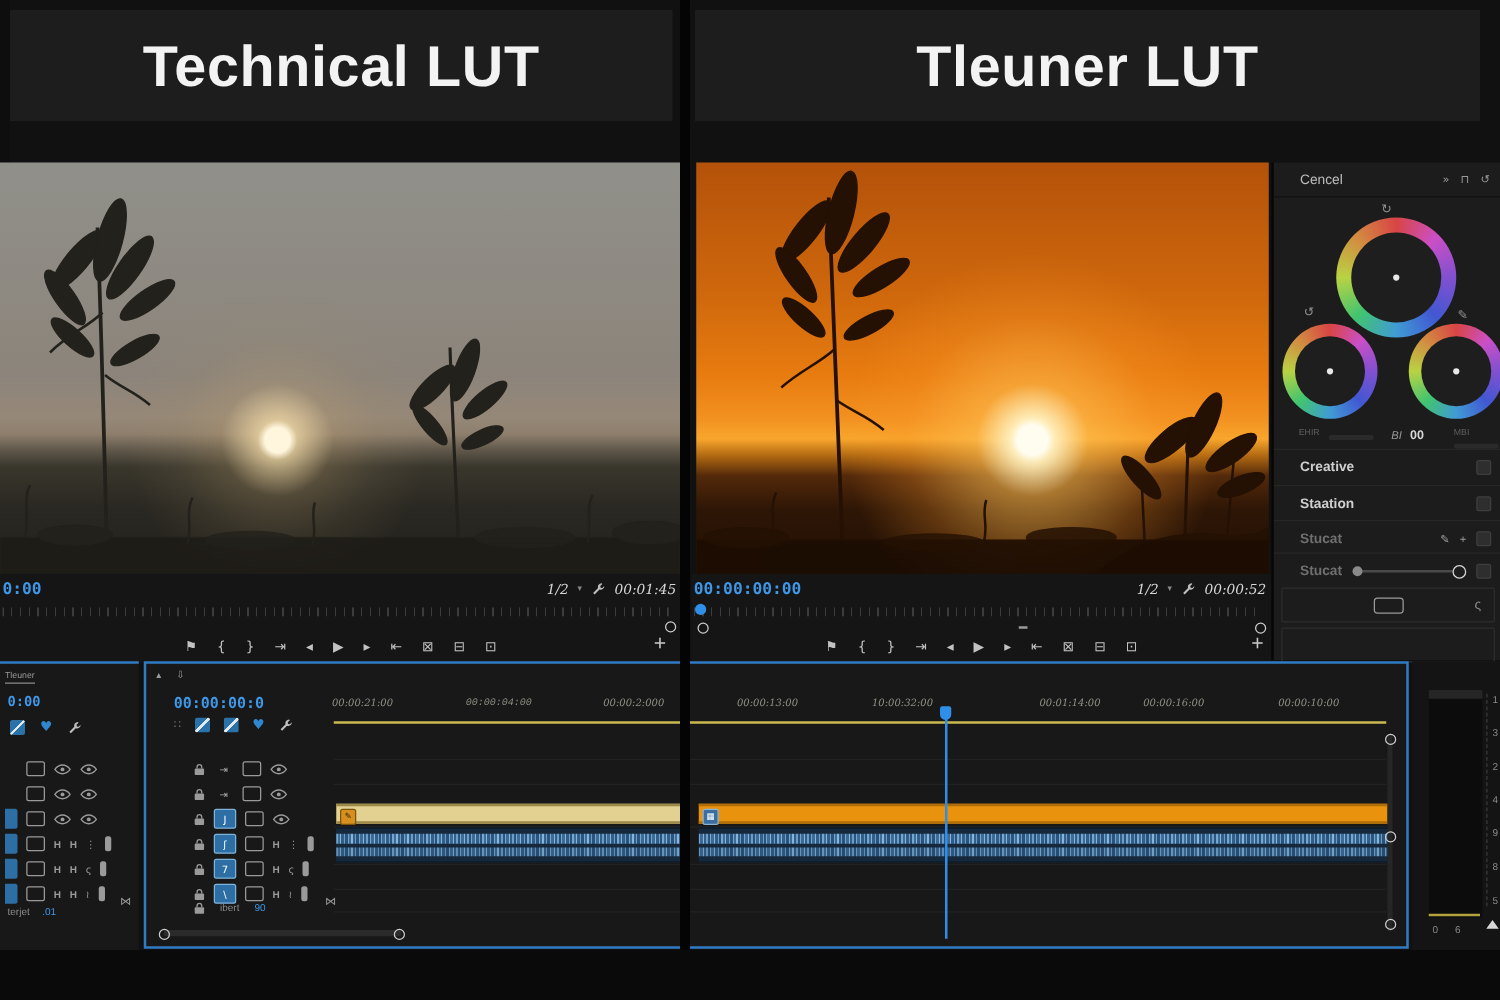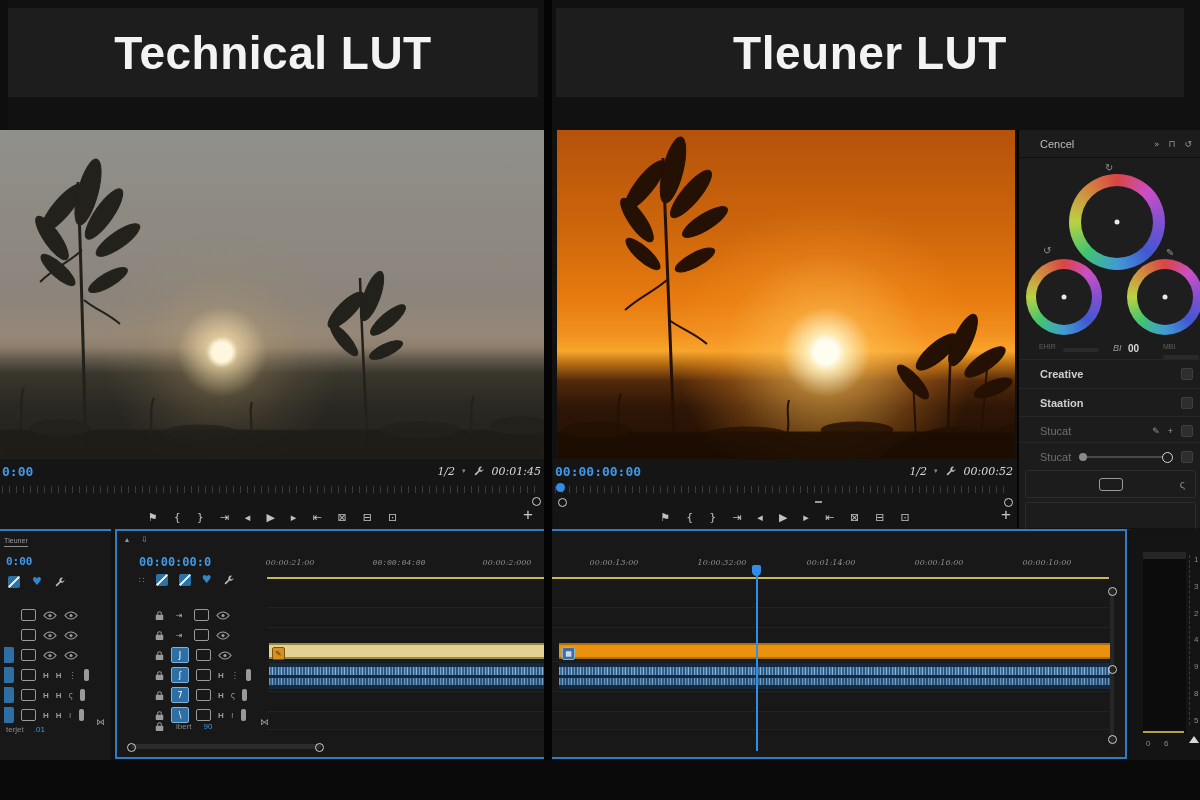--- a/index.html
+++ b/index.html
@@ -57,21 +57,21 @@
   .wheel-big .inner{inset:12px;}
   .wheel-sm{width:76px;height:76px;}
   .wheel-sm .inner{inset:10px;}
   .wicon{position:absolute;font-size:10px;color:#8f8f8f;font-family:"DejaVu Sans",sans-serif;}
   .lum-lblrow{position:absolute;top:213px;left:0;right:0;height:14px;font-size:7px;color:#5e5e5e;}
   .lum-bar{position:absolute;top:5px;width:36px;height:4px;background:#2a2a2a;border-radius:2px;}
   .lum-sep{position:absolute;left:0;right:0;height:1px;background:#262626;}
   .lum-row{position:absolute;left:0;right:0;height:26px;display:flex;align-items:center;}
   .lum-row .lbl{margin-left:21px;font-size:11px;}
   .lbl-bright{color:#cfcfcf;font-weight:700;}
-  .lbl-dim{color:#6f6f6f;font-weight:400;}
+  .lbl-dim{color:#6f6f6f;font-weight:700;}
   .chk{width:10px;height:10px;background:#2e2e2e;border:1px solid #3e3e3e;border-radius:2px;}
   .lum-rowicons{margin-left:auto;margin-right:9px;display:flex;gap:8px;align-items:center;font-size:9px;color:#9a9a9a;}
   .slider{position:relative;flex:1;height:2px;background:#4a4a4a;margin:0 10px;}
   .slider .h1{position:absolute;left:-2px;top:-3px;width:8px;height:8px;border-radius:50%;background:#8a8a8a;}
   .slider .h2{position:absolute;right:-2px;top:-4px;width:9px;height:9px;border-radius:50%;border:1.5px solid #d8d8d8;background:#1c1c1c;}
   .lum-box{position:absolute;left:6px;right:6px;height:26px;border:1px solid #2c2c2c;border-radius:2px;display:flex;align-items:center;justify-content:center;}
   .rect-ico{width:22px;height:11px;border:1.4px solid #9a9a9a;border-radius:3px;}
   .squig{position:absolute;right:10px;font-size:11px;color:#8a8a8a;}
 
   
@@ -463,21 +463,21 @@
           <path fill="currentColor" d="M11 2a4 4 0 0 0-3.8 5.2L2 12.4 3.6 14l5.2-5.2A4 4 0 0 0 14 5l-2.2 2.2-1.8-.4-.4-1.8L11.8 2.8A4 4 0 0 0 11 2z"></path>
         </svg>
     </div>
 
     <div class="ruler">
         <span class="rlabel" style="left: 173px;">00:00:21:00</span>
         <span class="rlabel" style="left: 282px; font-family: Liberation Mono, monospace;">00:00:04:00</span>
         <span class="rlabel" style="left: 390px;">00:00:2:000</span>
         <span class="rlabel" style="left: 497px;">00:00:13:00</span>
         <span class="rlabel" style="left: 605px;">10:00:32:00</span>
-        <span class="rlabel" style="left: 714px;">00:01:14:00</span>
+        <span class="rlabel" style="left: 739px;">00:01:14:00</span>
         <span class="rlabel" style="left: 822px;">00:00:16:00</span>
         <span class="rlabel" style="left: 930px;">00:00:10:00</span>
       </div>
     <div class="workline"></div>
 
     <div class="tsep" style="top:76px;"></div>
     <div class="tsep" style="top:96px;"></div>
     <div class="tsep" style="top:130px;"></div>
     <div class="tsep" style="top:160px;"></div>
     <div class="tsep" style="top:180px;"></div>

